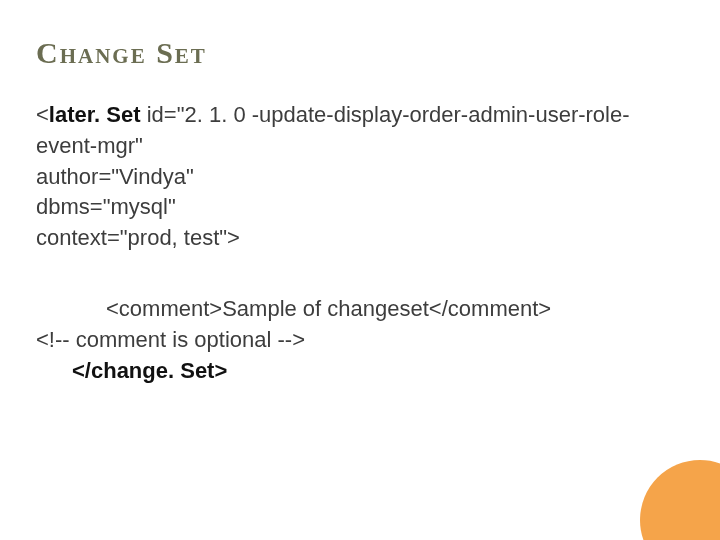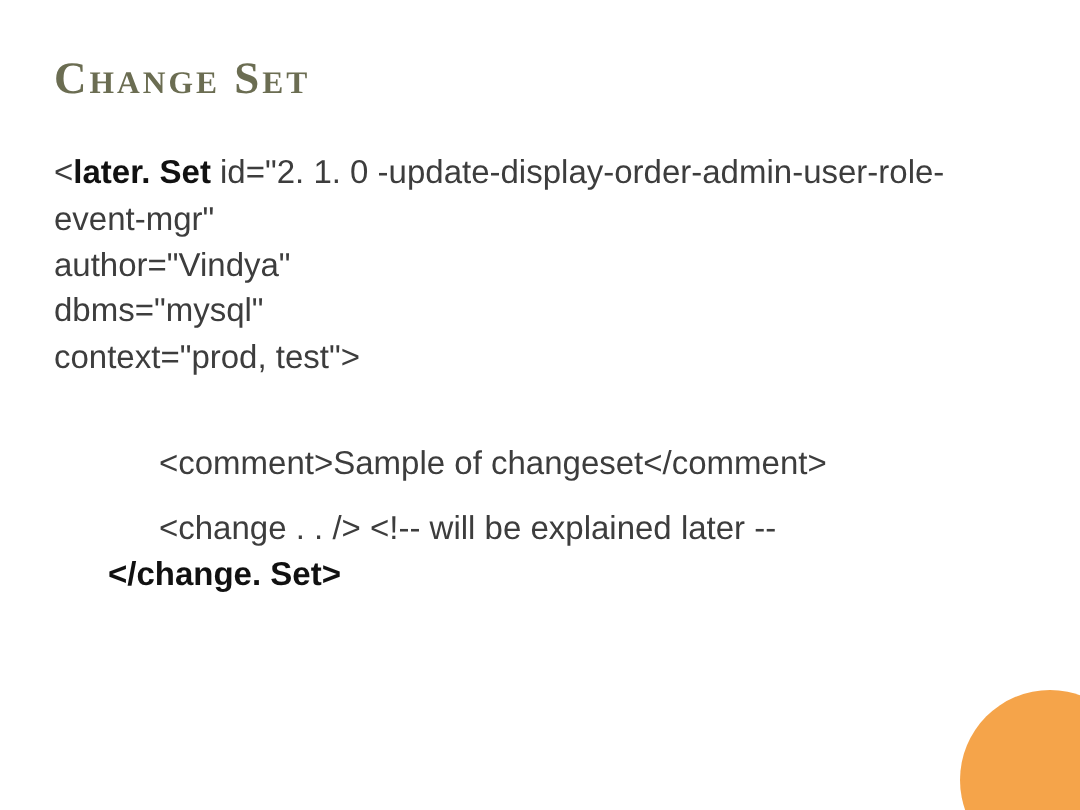--- a/index.html
+++ b/index.html
@@ -54,18 +54,18 @@
     <span class="line1">
       <span>&lt;</span><span class="tag-name">later. Set</span><span> id="2. 1. 0 -update-display-order-admin-user-role-event-mgr"</span>
     </span>
     <span class="line2">author="Vindya"</span>
     <span class="line3">dbms="mysql"</span>
     <span class="line4">context="prod, test"&gt;</span>
 
     <div class="spacer"></div>
 
     <span class="line5 comment-line">&lt;comment&gt;Sample of changeset&lt;/comment&gt;</span>
-    <span class="line5 comment-line">&lt;change . . /&gt; &lt;!-- will be explained later --</span>
+    <span class="line5">&lt;!-- comment is optional --&gt;</span>
     <span class="line5 close-tag">&lt;/change. Set&gt;</span>
   </div>
 
   <div class="circle"></div>
 </div>
 
 </body></html>

